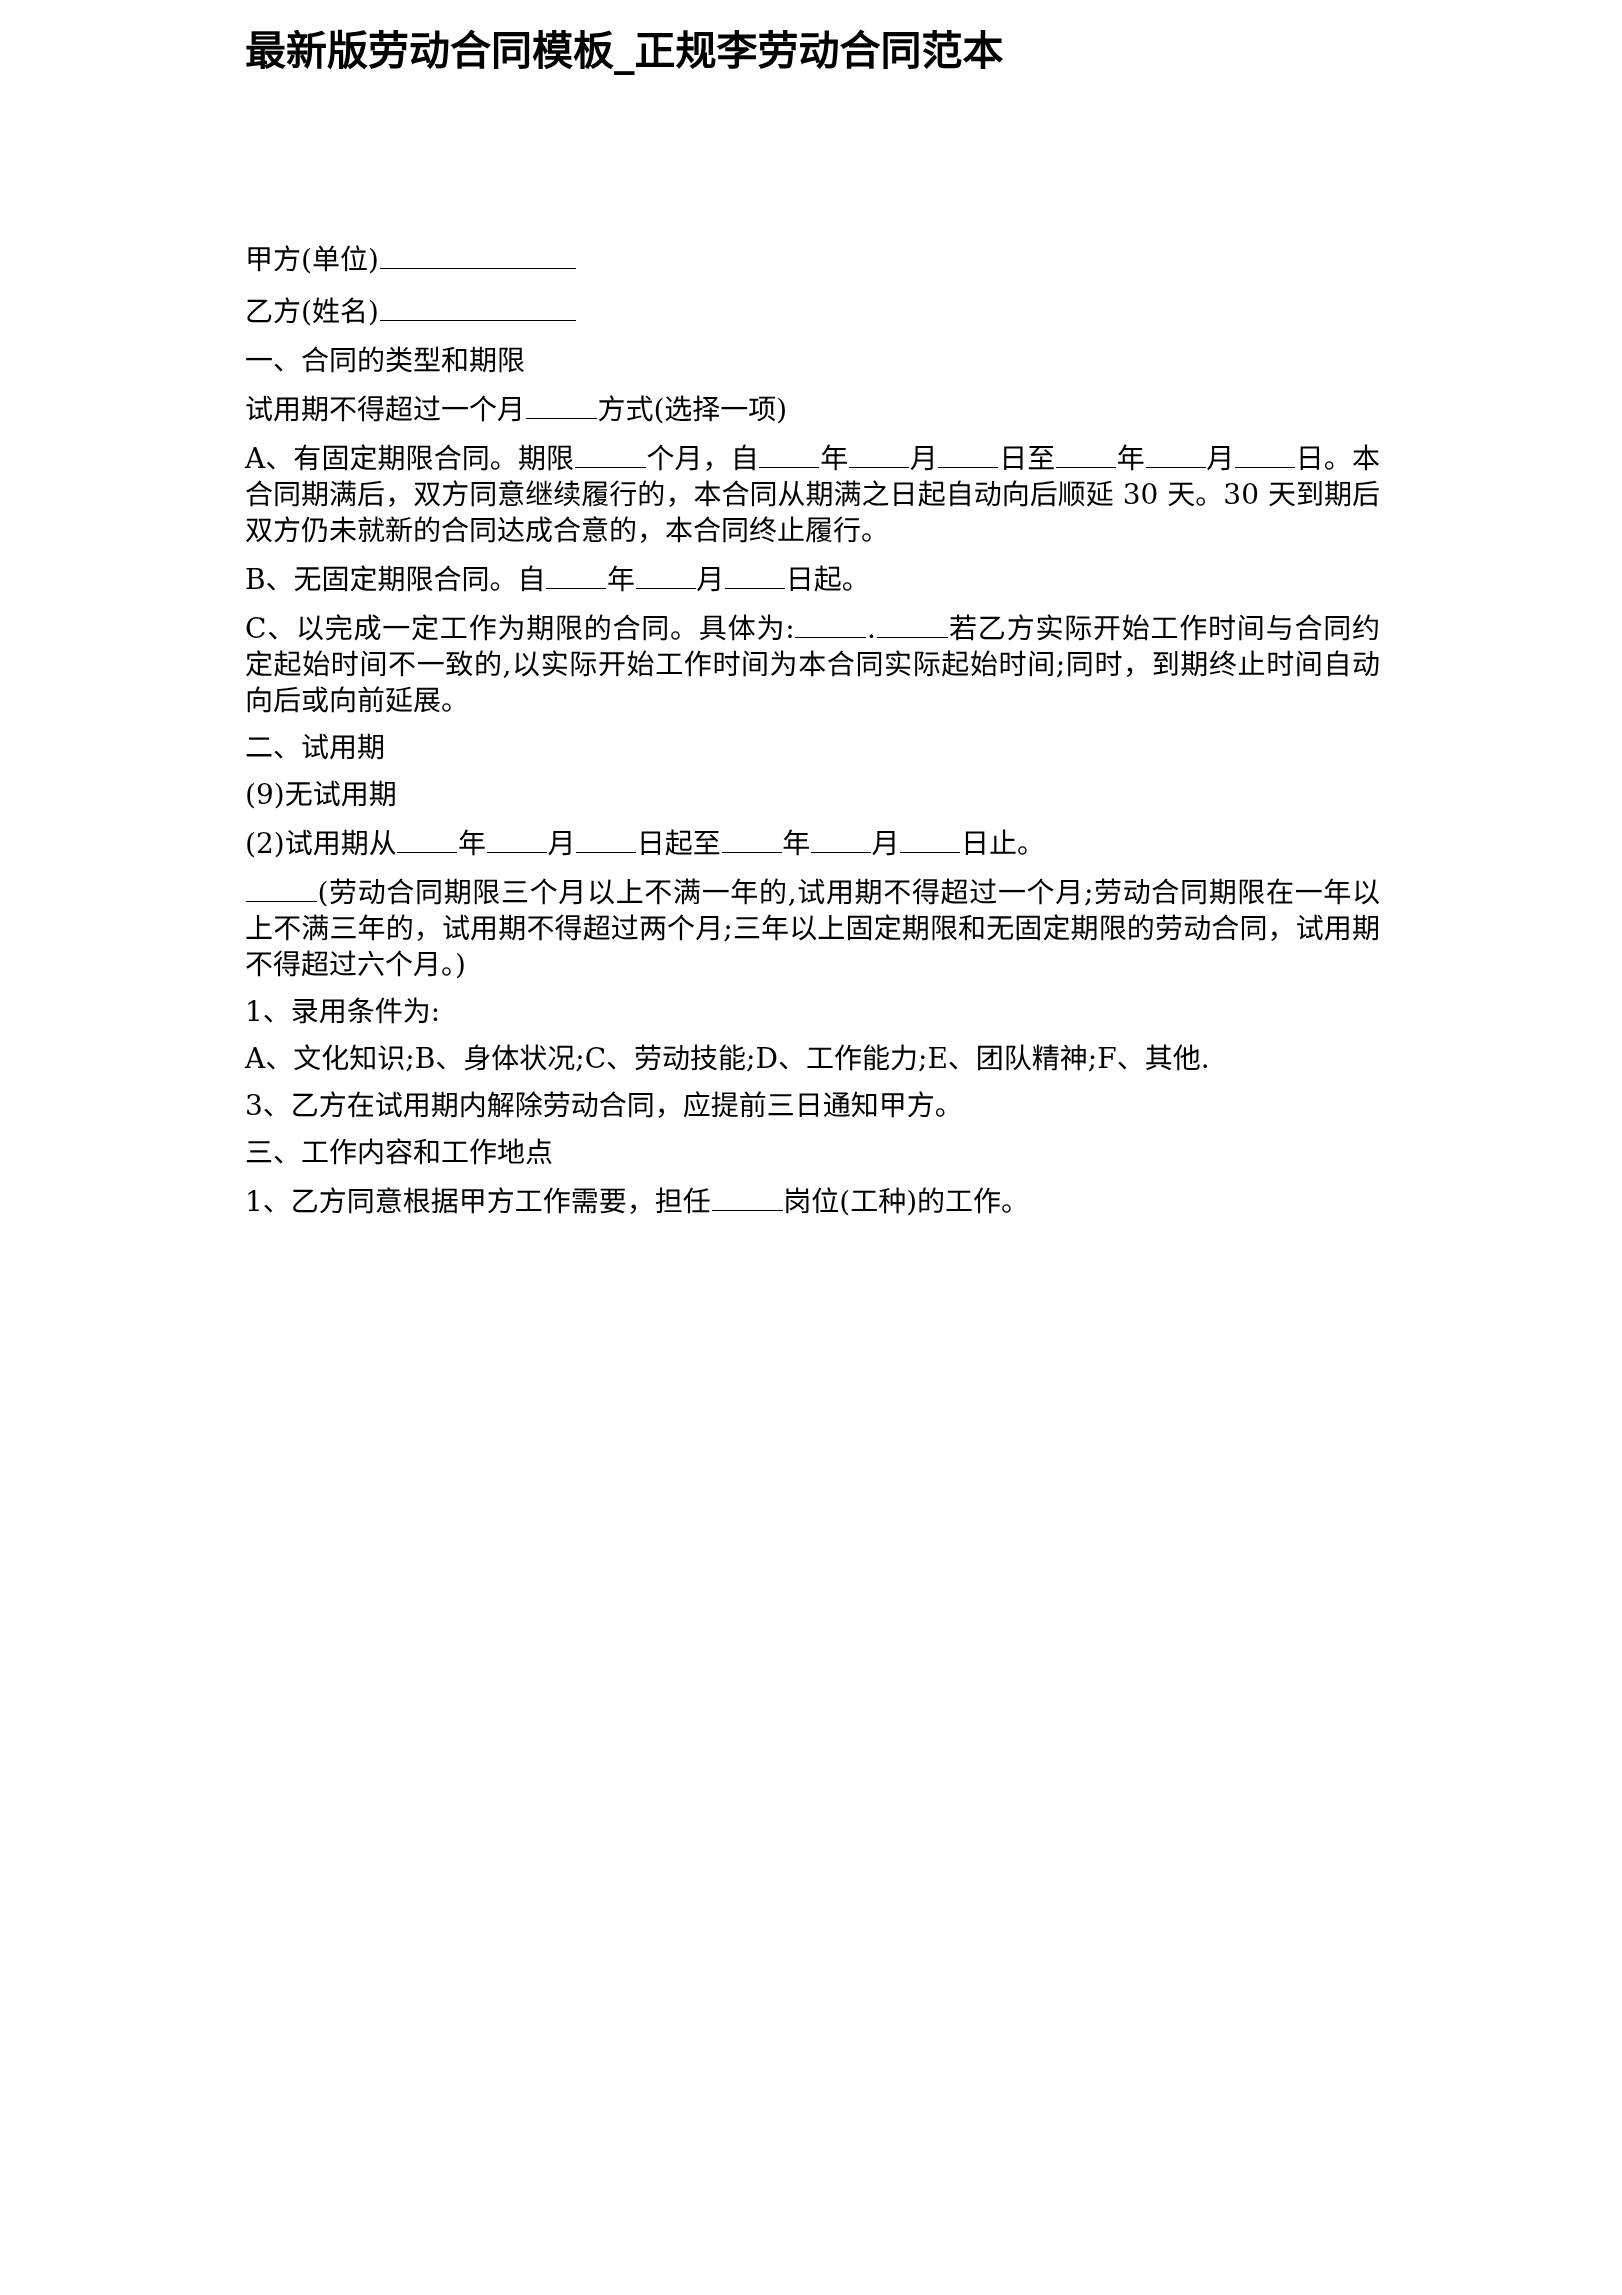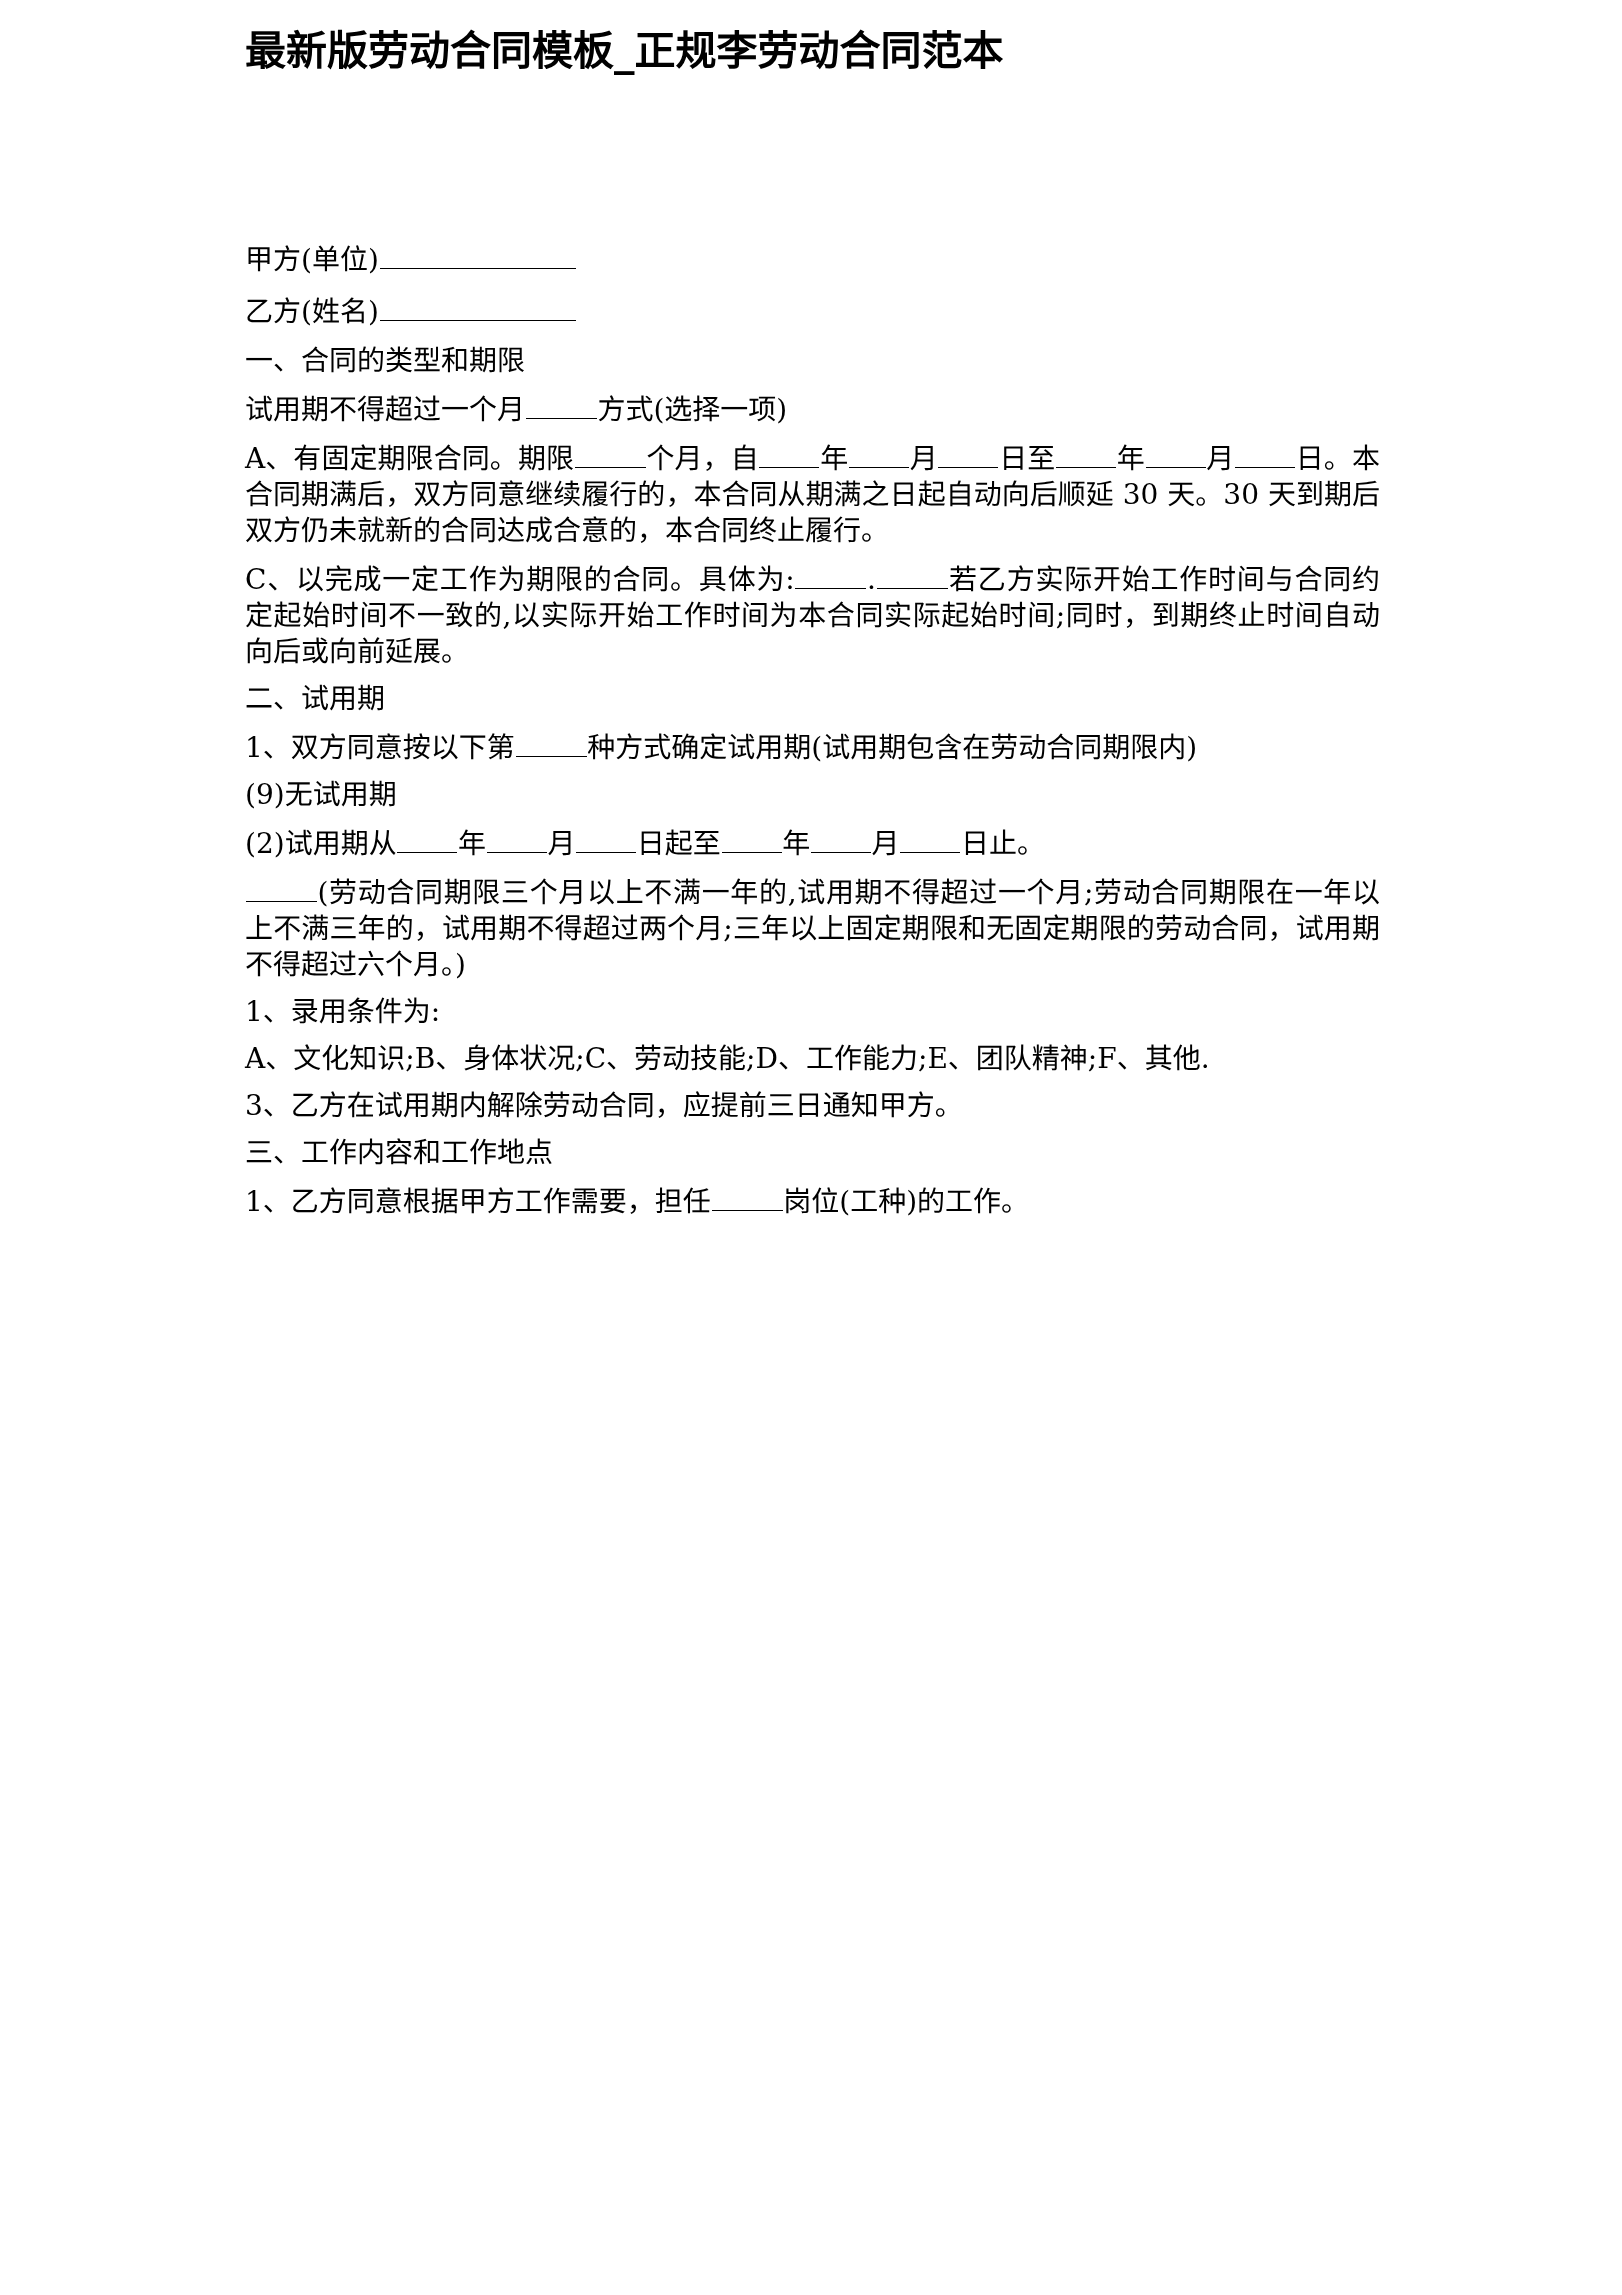--- a/index.html
+++ b/index.html
@@ -99,26 +99,26 @@
 
       <p class="para party"><span>乙方(姓名)</span><span class="blank w-xl"></span></p>
 
 
       <p class="para heading-num">一、合同的类型和期限</p>
 
       <p class="para"><span>试用期不得超过一个月</span><span class="blank w-lg"></span><span>方式(选择一项)</span></p>
 
       <p class="para flow"><span>A、有固定期限合同。期限</span><span class="blank w-lg"></span><span>个月，自</span><span class="blank w-md"></span><span>年</span><span class="blank w-md"></span><span>月</span><span class="blank w-md"></span><span>日至</span><span class="blank w-md"></span><span>年</span><span class="blank w-md"></span><span>月</span><span class="blank w-md"></span><span>日。本合同期满后，双方同意继续履行的，本合同从期满之日起自动向后顺延 30 天。30 天到期后双方仍未就新的合同达成合意的，本合同终止履行。</span></p>
 
+      <p class="para"><span>B、无固定期限合同。自</span><span class="blank w-md"></span><span>年</span><span class="blank w-md"></span><span>月</span><span class="blank w-md"></span><span>日起。</span></p>
 
       <p class="para flow"><span>C、以完成一定工作为期限的合同。具体为:</span><span class="blank w-lg"></span><span>.</span><span class="blank w-lg"></span><span>若乙方实际开始工作时间与合同约定起始时间不一致的,以实际开始工作时间为本合同实际起始时间;同时，到期终止时间自动向后或向前延展。</span></p>
 
       <p class="para heading-num">二、试用期</p>
 
-      <p class="para"><span>1、双方同意按以下第</span><span class="blank w-lg"></span><span>种方式确定试用期(试用期包含在劳动合同期限内)</span></p>
 
       <p class="para">(9)无试用期</p>
 
       <p class="para"><span>(2)试用期从</span><span class="blank w-md"></span><span>年</span><span class="blank w-md"></span><span>月</span><span class="blank w-md"></span><span>日起至</span><span class="blank w-md"></span><span>年</span><span class="blank w-md"></span><span>月</span><span class="blank w-md"></span><span>日止。</span></p>
 
       <p class="para flow"><span class="blank w-lg"></span><span>(劳动合同期限三个月以上不满一年的,试用期不得超过一个月;劳动合同期限在一年以上不满三年的，试用期不得超过两个月;三年以上固定期限和无固定期限的劳动合同，试用期不得超过六个月。)</span></p>
 
       <p class="para">1、录用条件为:</p>
 
       <p class="para">A、文化知识;B、身体状况;C、劳动技能;D、工作能力;E、团队精神;F、其他.</p>

